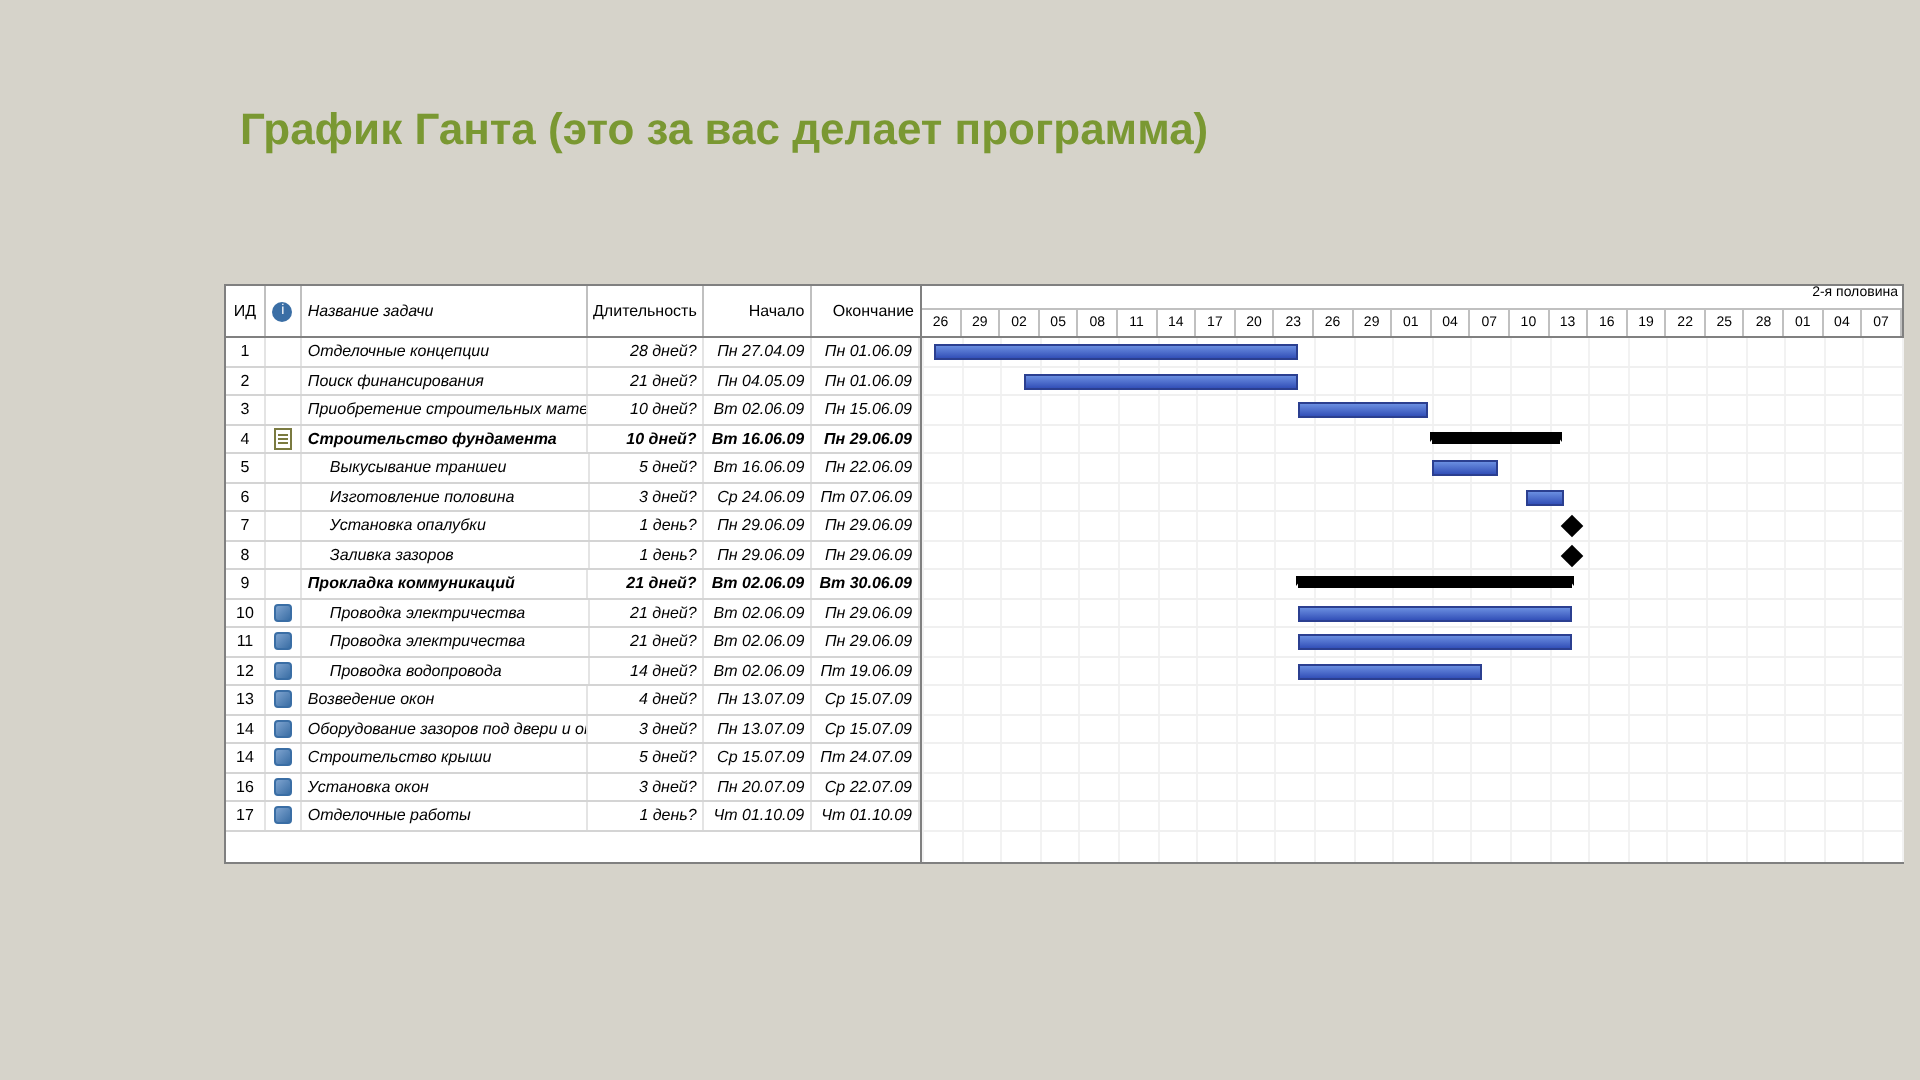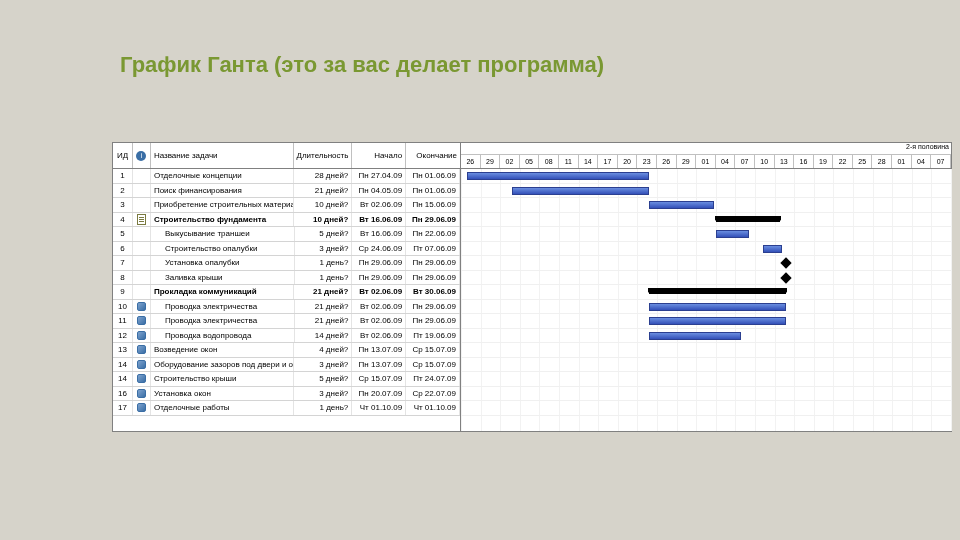--- a/index.html
+++ b/index.html
@@ -7,31 +7,31 @@
   .slide { width: 960px; height: 540px; position: relative; padding-left: 12px; }
   .title { position: absolute; top: 52px; left: 120px; font-size: 22px; font-weight: 600; color: #7a9832; }
   .gantt { position: absolute; top: 142px; left: 112px; width: 840px; height: 290px; background: #fff; font-size: 8px; color: #000; }
   .gantt-inner { display: flex; width: 100%; height: 100%; border: 1px solid #808080; }
   
   .lefttab { width: 348px; border-right: 1px solid #808080; display: flex; flex-direction: column; }
   .lt-headers { display: flex; height: 26px; background: #fff; border-bottom: 1px solid #808080; }
   .lt-h { border-right: 1px solid #c0c0c0; padding: 2px 3px; display: flex; align-items: center; }
   .c-id   { width: 20px; justify-content: center; }
   .c-info { width: 18px; justify-content: center; }
-  .c-name { width: 144px; }
+  .c-name { width: 144px; font-style: italic; }
   .c-dur  { width: 58px; justify-content: flex-end; }
   .c-start{ width: 54px; justify-content: flex-end; }
   .c-end  { width: 54px; justify-content: flex-end; border-right: none; }
   .info-icon { width: 10px; height: 10px; border-radius: 50%; background: #3a6ea5; color: #fff; display:flex; align-items:center; justify-content:center; font-size:7px; }
   .lt-rows { display:flex; flex-direction:column; }
   .lt-row { display:flex; height:14.5px; border-bottom:1px solid #d4d4d4; align-items:center; }
   .lt-row .cell { border-right:1px solid #e4e4e4; height:100%; display:flex; align-items:center; padding: 0 3px; overflow:hidden; white-space:nowrap; }
   .cell.c-id { justify-content:center; color:#000; }
   .cell.c-name { color:#000; }
-  .cell.c-dur, .cell.c-start, .cell.c-end { justify-content:flex-end; }
+  .cell.c-dur, .cell.c-start, .cell.c-end { justify-content:flex-end;font-style:italic; }
   .row-bold .cell.c-name, .row-bold .cell.c-dur, .row-bold .cell.c-start, .row-bold .cell.c-end { font-weight:700; }
   .indent1 { padding-left: 14px !important; }
   .note-icon { width:9px; height:11px; background:#fff; border:1px solid #7a7a40; position:relative; }
   .note-icon::after { content:""; position:absolute; left:1px; top:2px; width:5px; height:1px; background:#7a7a40; box-shadow: 0 2px 0 #7a7a40, 0 4px 0 #7a7a40; }
   .link-icon { width:9px; height:9px; border:1px solid #3a6ea5; border-radius:2px; background: linear-gradient(135deg,#7ea3cf 0%, #3a6ea5 100%); }
   
   .chartarea { flex:1; display:flex; flex-direction:column; position:relative; background:#fff; }
   .timeline { height:26px; border-bottom:1px solid #808080; display:flex; flex-direction:column; }
   .tl-top { height:12px; border-bottom:1px solid #c0c0c0; position:relative; font-size:7px; }
   .tl-top-lbl { position:absolute; right:2px; top:0; }
@@ -104,37 +104,37 @@
               <div class="cell c-id">5</div>
               <div class="cell c-info"></div>
               <div class="cell c-name indent1">Выкусывание траншеи</div>
               <div class="cell c-dur">5 дней?</div>
               <div class="cell c-start">Вт 16.06.09</div>
               <div class="cell c-end">Пн 22.06.09</div>
             </div>
             <div class="lt-row">
               <div class="cell c-id">6</div>
               <div class="cell c-info"></div>
-              <div class="cell c-name indent1">Строительство опалубки</div>
+              <div class="cell c-name indent1">Изготовление половина</div>
               <div class="cell c-dur">3 дней?</div>
               <div class="cell c-start">Ср 24.06.09</div>
               <div class="cell c-end">Пт 07.06.09</div>
             </div>
             <div class="lt-row">
               <div class="cell c-id">7</div>
               <div class="cell c-info"></div>
               <div class="cell c-name indent1">Установка опалубки</div>
               <div class="cell c-dur">1 день?</div>
               <div class="cell c-start">Пн 29.06.09</div>
               <div class="cell c-end">Пн 29.06.09</div>
             </div>
             <div class="lt-row">
               <div class="cell c-id">8</div>
               <div class="cell c-info"></div>
-              <div class="cell c-name indent1">Заливка крыши</div>
+              <div class="cell c-name indent1">Заливка зазоров</div>
               <div class="cell c-dur">1 день?</div>
               <div class="cell c-start">Пн 29.06.09</div>
               <div class="cell c-end">Пн 29.06.09</div>
             </div>
             <div class="lt-row row-bold">
               <div class="cell c-id">9</div>
               <div class="cell c-info"></div>
               <div class="cell c-name">Прокладка коммуникаций</div>
               <div class="cell c-dur">21 дней?</div>
               <div class="cell c-start">Вт 02.06.09</div>

